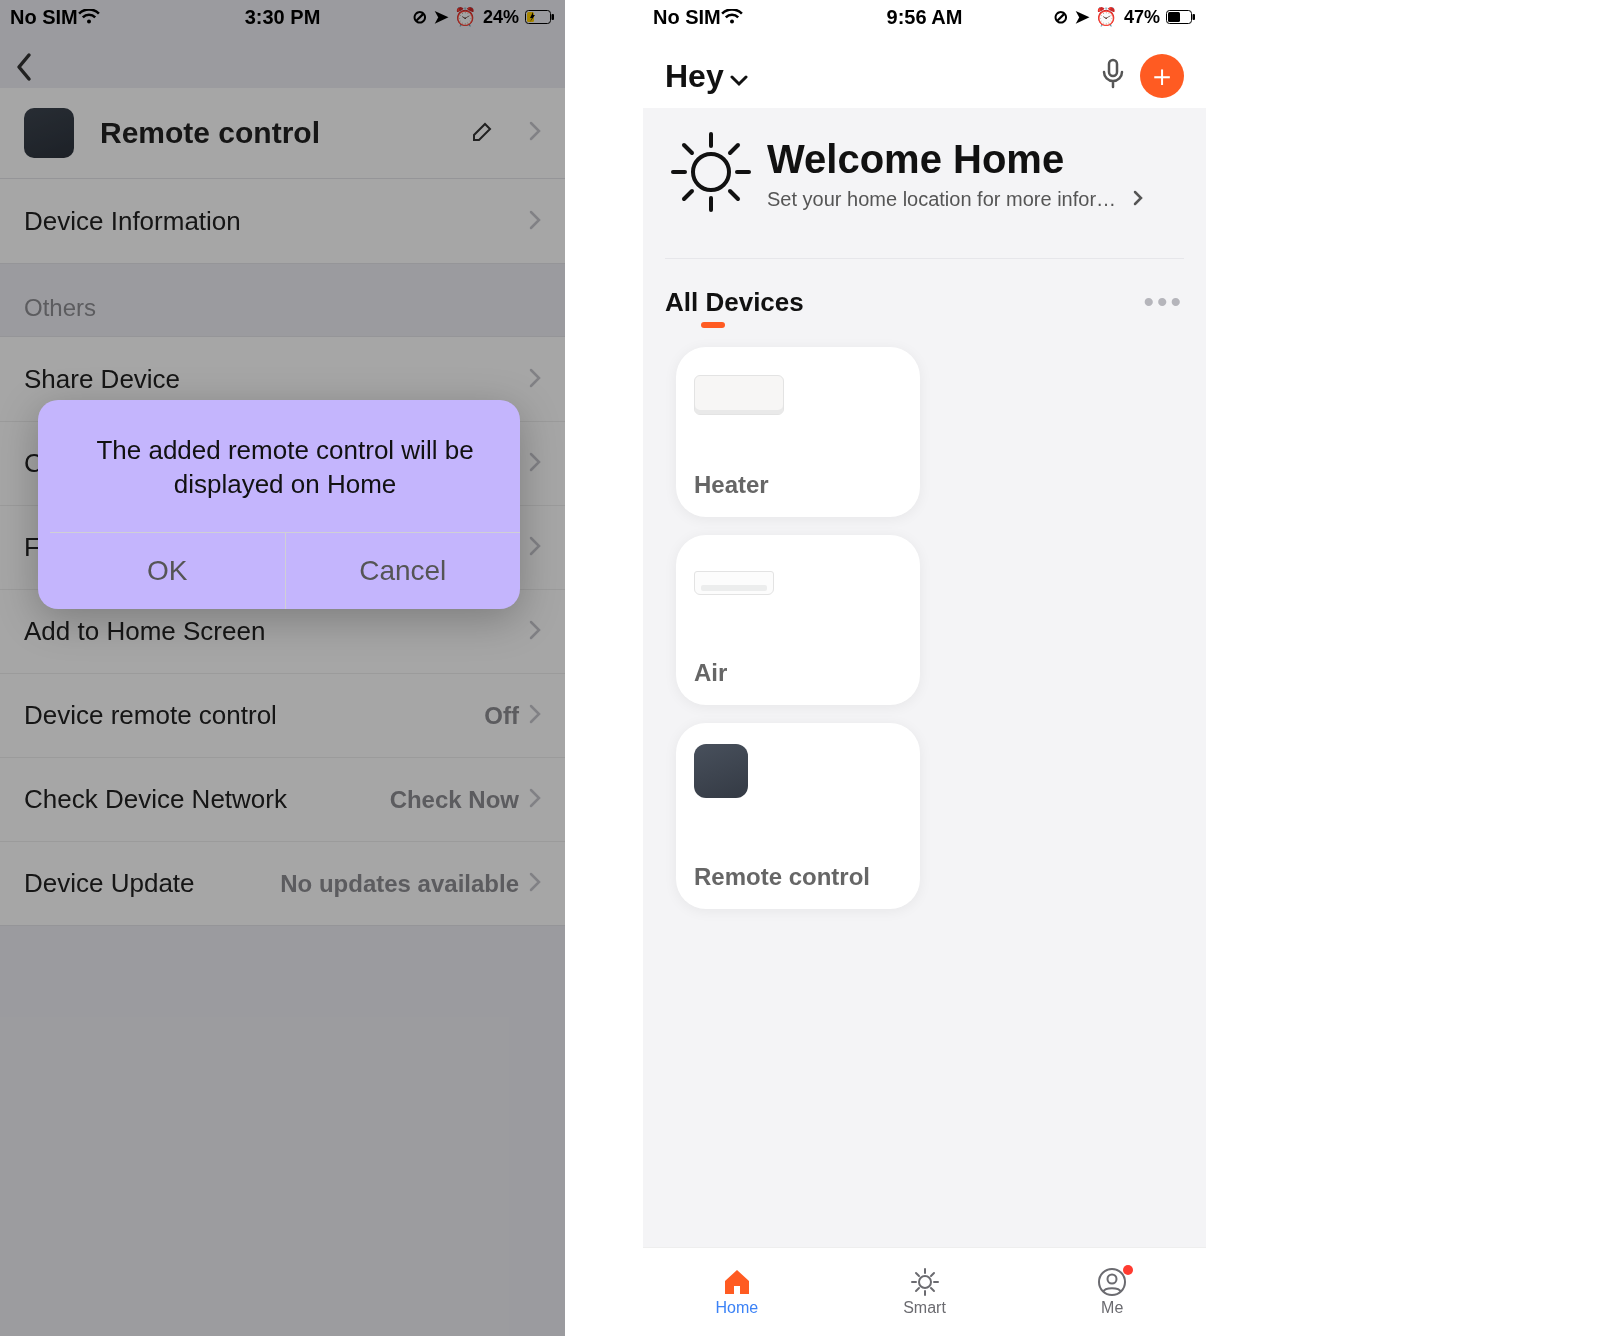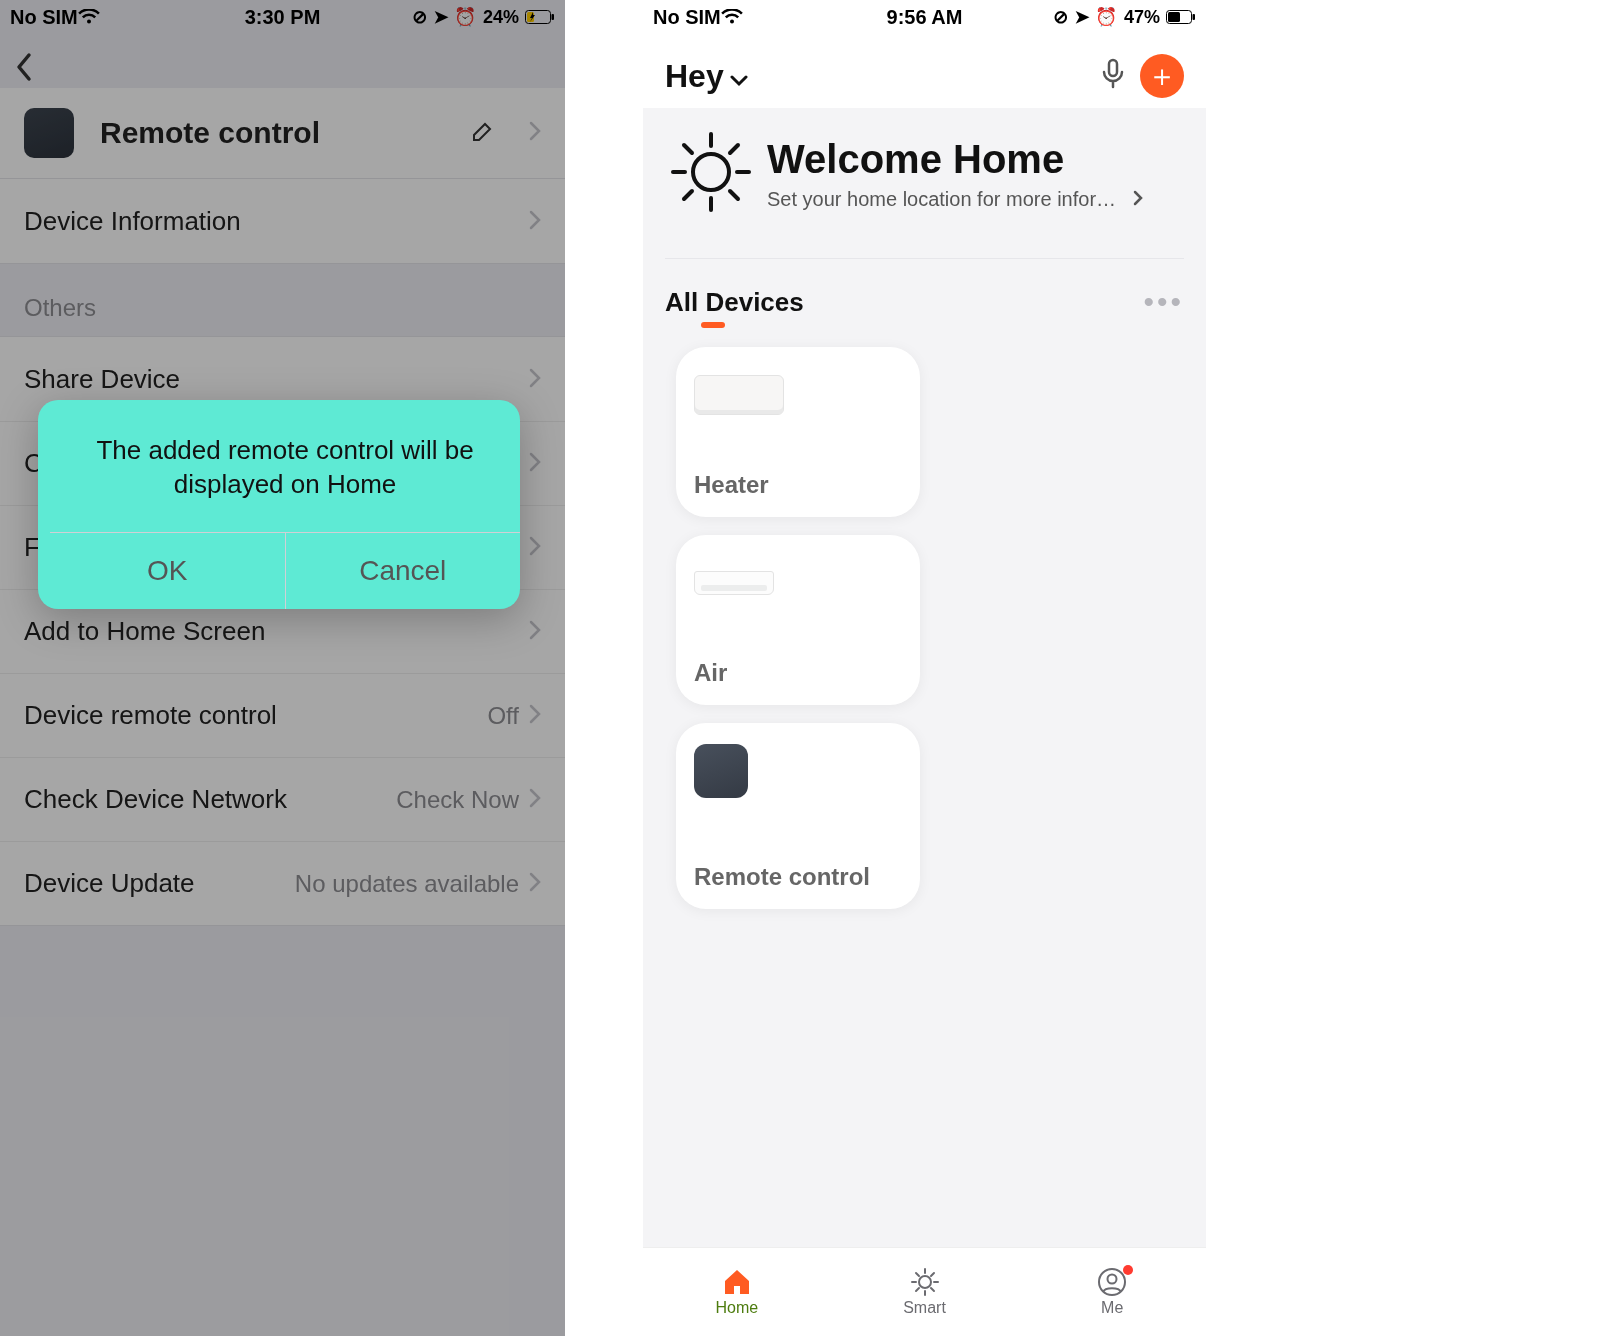--- a/index.html
+++ b/index.html
@@ -21,29 +21,29 @@
   .nav-back { padding: 18px 14px 6px 14px; }
   .nav-back svg { display:block }
   .title-row { background: #fff; display: flex; align-items: center; padding: 20px 24px; gap: 26px; }
   .title-icon { width: 50px; height: 50px; border-radius: 10px; background: linear-gradient(160deg,#3d4550,#2d333c); }
   .title-text { font-size: 30px; font-weight: 700; color: #222; flex: 1; }
   .pencil { margin-right: 8px; }
   .chev { color: #c7c7cc; }
   .list-item { background:#fff; display:flex; align-items:center; padding: 0 24px; height: 84px; font-size: 26px; color:#222; border-top: 1px solid #e5e5ea; }
   .list-item:first-of-type { border-top: none; }
   .list-item .label { flex:1; }
-  .list-item .value { color:#8e8e93; font-size: 24px; margin-right: 10px; }
+  .list-item .value { color:#8e8e93; font-size: 24px; margin-right: 10px; font-weight: bold; }
   .section-header { padding: 30px 24px 14px 24px; color:#8e8e93; font-size: 24px; }
   .group { background:#fff; border-top: 1px solid #e5e5ea; border-bottom: 1px solid #e5e5ea; }
   .group .list-item + .list-item { border-top: 1px solid #eee; }
   .crop .label { white-space: nowrap; overflow: hidden; }
 
   
   .dim { position:absolute; inset:0; background: rgba(0,0,0,0.35); }
-  .dialog { position:absolute; left:38px; right:45px; top: 400px; background:#5eead4; border-radius: 20px; overflow:hidden; box-shadow: 0 10px 40px rgba(0,0,0,0.25); padding-left: 12px;}
+  .dialog { position:absolute; left:38px; right:45px; top: 400px; background:#c4b5fd; border-radius: 20px; overflow:hidden; box-shadow: 0 10px 40px rgba(0,0,0,0.25); padding-left: 12px;}
   .dialog-msg { padding: 34px 30px 30px 30px; text-align:center; font-size: 26px; font-weight:500; color:#111; line-height:1.3; }
   .dialog-btns { display:flex; border-top: 1px solid #d0d0d5; }
   .dialog-btn { flex:1; text-align:center; padding: 22px 0; font-size: 28px; color:#555; font-weight:500; }
   .dialog-btn + .dialog-btn { border-left:1px solid #d0d0d5; }
 
   
   .r-header { display:flex; align-items:center; padding: 20px 22px 10px 22px; gap: 14px; }
   .r-hey { font-size: 32px; font-weight:700; color:#111; display:flex; align-items:center; gap:6px;}
   .r-header-spacer { flex:1; }
   .mic { color:#555; }
@@ -66,21 +66,21 @@
   .card.tall { height: 186px; }
   .card .dev-icon { height: 60px; display:flex; align-items:center; }
   .card .dev-name { margin-top:auto; font-size: 24px; font-weight:600; color:#666; }
   .heater-icon { width:90px; height:40px; background:#f7f6f5; border-radius:6px; border:1px solid #e3e3e3; box-shadow: inset 0 -4px 0 #e9e9e9;}
   .air-icon { width:80px; height:24px; background:#fcfcfc; border:1px solid #e3e3e3; border-radius:3px 3px 6px 6px; position:relative;}
   .air-icon::after{content:""; position:absolute; left:6px; right:6px; bottom:3px; height:6px; background:#eceded; border-radius:2px;}
   .remote-icon { width:54px; height:54px; border-radius:12px; background: linear-gradient(160deg,#48505c,#343a44); }
 
   .tabbar { position:absolute; left:0; right:0; bottom:0; height: 88px; background:#fff; box-shadow: 0 -1px 0 #eee; display:flex; }
   .tabbar .tab { flex:1; display:flex; flex-direction:column; align-items:center; justify-content:center; font-size:16px; color:#6b6b70; gap:2px;}
-  .tab.active { color:#4d7c0f; }
+  .tab.active { color:#3b82f6; }
   .tab .tab-ico { height:30px; display:flex; align-items:center; justify-content:center; position:relative;}
   .badge { position:absolute; top:-2px; right:-6px; width:10px; height:10px; border-radius:50%; background:#ff3b30; }
 
   .status-bar.white { background:#fff; }
 </style>
 </head>
 <body>
 
 <div class="screen screen-left">
 

